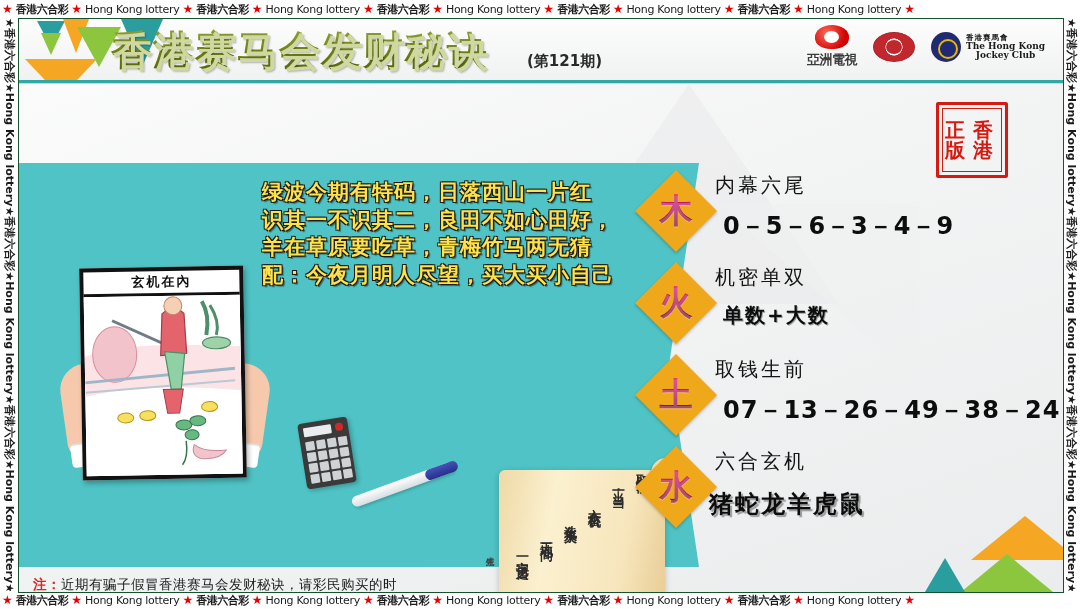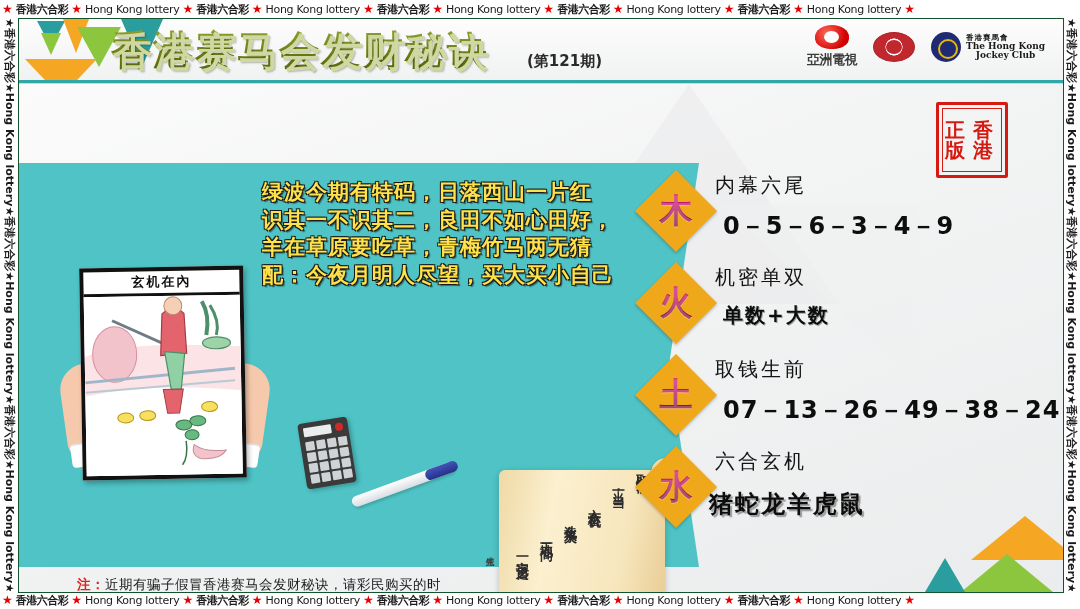--- a/index.html
+++ b/index.html
@@ -170,21 +170,21 @@
   .pred-label{position:absolute;left:68px;top:2px;font-size:20px;color:#141414;letter-spacing:3px;
     font-family:"DejaVu Serif","Liberation Serif",serif;}
   .pred-value{position:absolute;left:76px;top:28px;font-size:24px;font-weight:bold;color:#0d0d0d;
     letter-spacing:1px;white-space:nowrap;margin-top:12px;}
   .pred-value.cnv{font-size:20px;letter-spacing:2px;
     text-shadow:1px 1px 0 rgba(0,0,0,.35);}
   .pred-value.zodiac{font-size:24px;letter-spacing:2px;left:62px;top:30px;
     text-shadow:2px 2px 1px rgba(0,0,0,.35);}
 
   
-  .note{position:absolute;left:14px;top:488px;width:470px;margin-left:44px;}
+  .note{position:absolute;left:14px;top:488px;width:470px;}
   .note-line{font-size:13.5px;color:#1b1b1b;line-height:1.85;letter-spacing:.5px;}
   .note-tag{color:#e0201b;font-weight:bold;}
 </style>
 </head>
 <body>
 
 <div class="poster">
 
   <div class="bar bar-top" id="bar-top">
       <span class="star">★</span>

